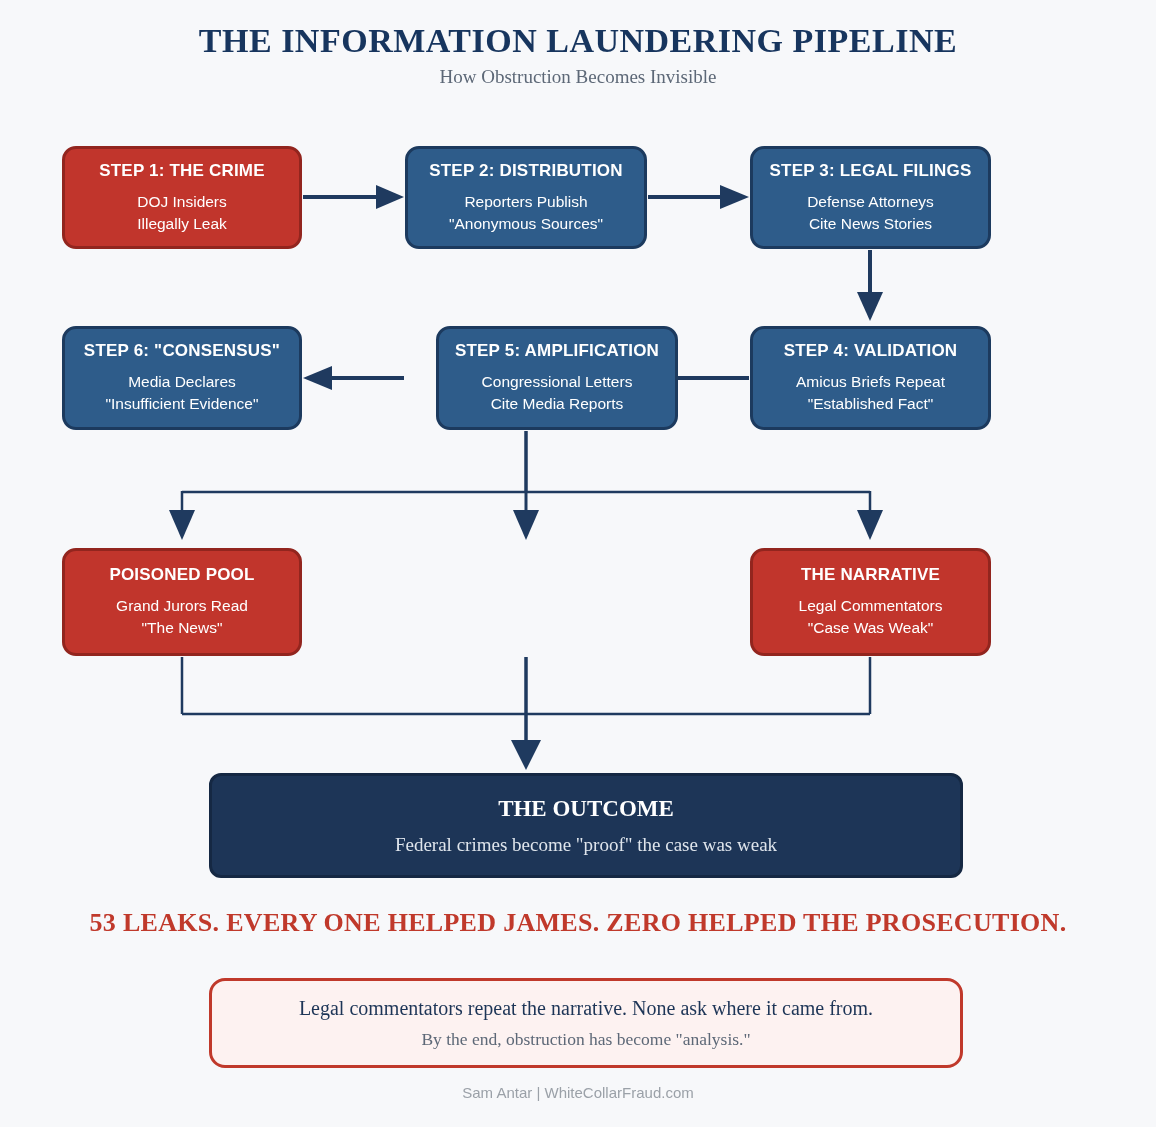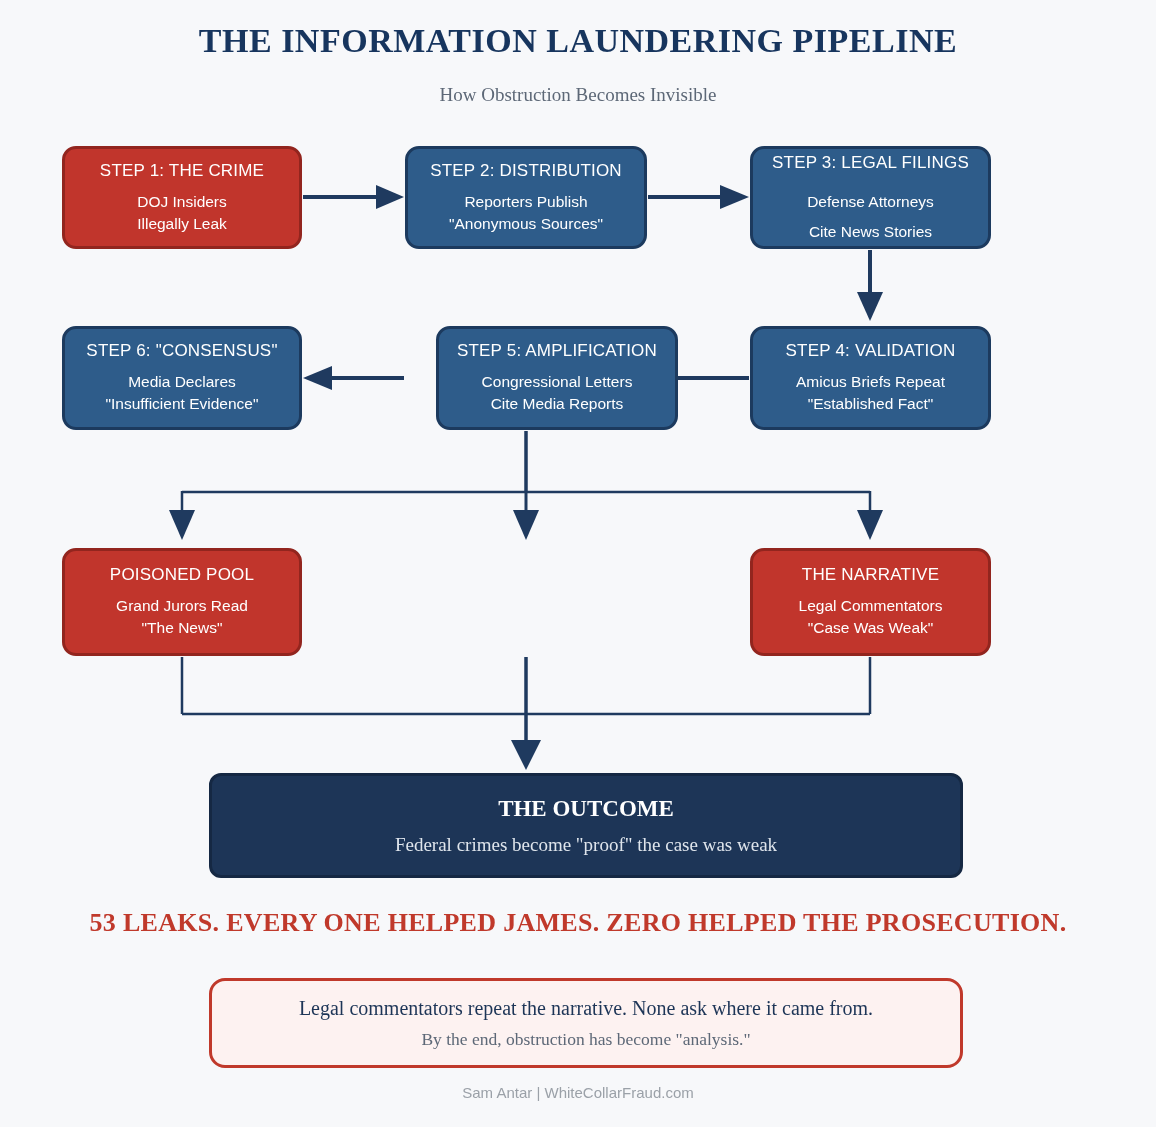--- a/index.html
+++ b/index.html
@@ -17,21 +17,21 @@
     margin: 0;
     text-align: center;
     font-family: "Liberation Serif", serif;
     font-weight: bold;
     font-size: 34px;
     letter-spacing: 0.5px;
     color: #17355e;
   }
   .page-subtitle {
     position: absolute;
-    top: 84px; left: 0; width: 100%;
+    top: 66px; left: 0; width: 100%;
     text-align: center;
     font-family: "Liberation Serif", serif;
     font-size: 19px;
     color: #5d6877;
   }
   .connectors {
     position: absolute;
     top: 0; left: 0;
     width: 1156px; height: 1127px;
     pointer-events: none;
@@ -43,21 +43,21 @@
     color: #ffffff;
     text-align: center;
     display: flex;
     flex-direction: column;
     justify-content: center;
     padding: 6px 10px;
   }
   .box.red  { background: #c1352c; border: 3px solid #92251e; }
   .box.navy { background: #2e5c8a; border: 3px solid #1c3a5e; }
   .box-title {
-    font-weight: normal;
+    font-weight: bold;
     font-size: 17px;
     letter-spacing: 0.2px;
     margin-bottom: 10px;
   }
   .box-line { font-size: 15.5px; line-height: 1.42; }
 
   .outcome-banner {
     position: absolute;
     left: 209px; top: 773px;
     width: 754px; height: 105px;
@@ -182,21 +182,21 @@
   <div class="box red" style="left:62px; top:146px; width:240px; height:103px;">
     <div class="box-title">STEP 1: THE CRIME</div>
     <div class="box-line">DOJ Insiders</div>
     <div class="box-line">Illegally Leak</div>
   </div>
   <div class="box navy" style="left:405px; top:146px; width:242px; height:103px;">
     <div class="box-title">STEP 2: DISTRIBUTION</div>
     <div class="box-line">Reporters Publish</div>
     <div class="box-line">"Anonymous Sources"</div>
   </div>
-  <div class="box navy" style="left:750px; top:146px; width:241px; height:103px;gap:8px;">
+  <div class="box navy" style="left:750px; top:146px; width:241px; height:103px;">
     <div class="box-title">STEP 3: LEGAL FILINGS</div>
     <div class="box-line">Defense Attorneys</div>
     <div class="box-line">Cite News Stories</div>
   </div>
 
   <div class="box navy" style="left:62px; top:326px; width:240px; height:104px;">
     <div class="box-title">STEP 6: "CONSENSUS"</div>
     <div class="box-line">Media Declares</div>
     <div class="box-line">"Insufficient Evidence"</div>
   </div>

